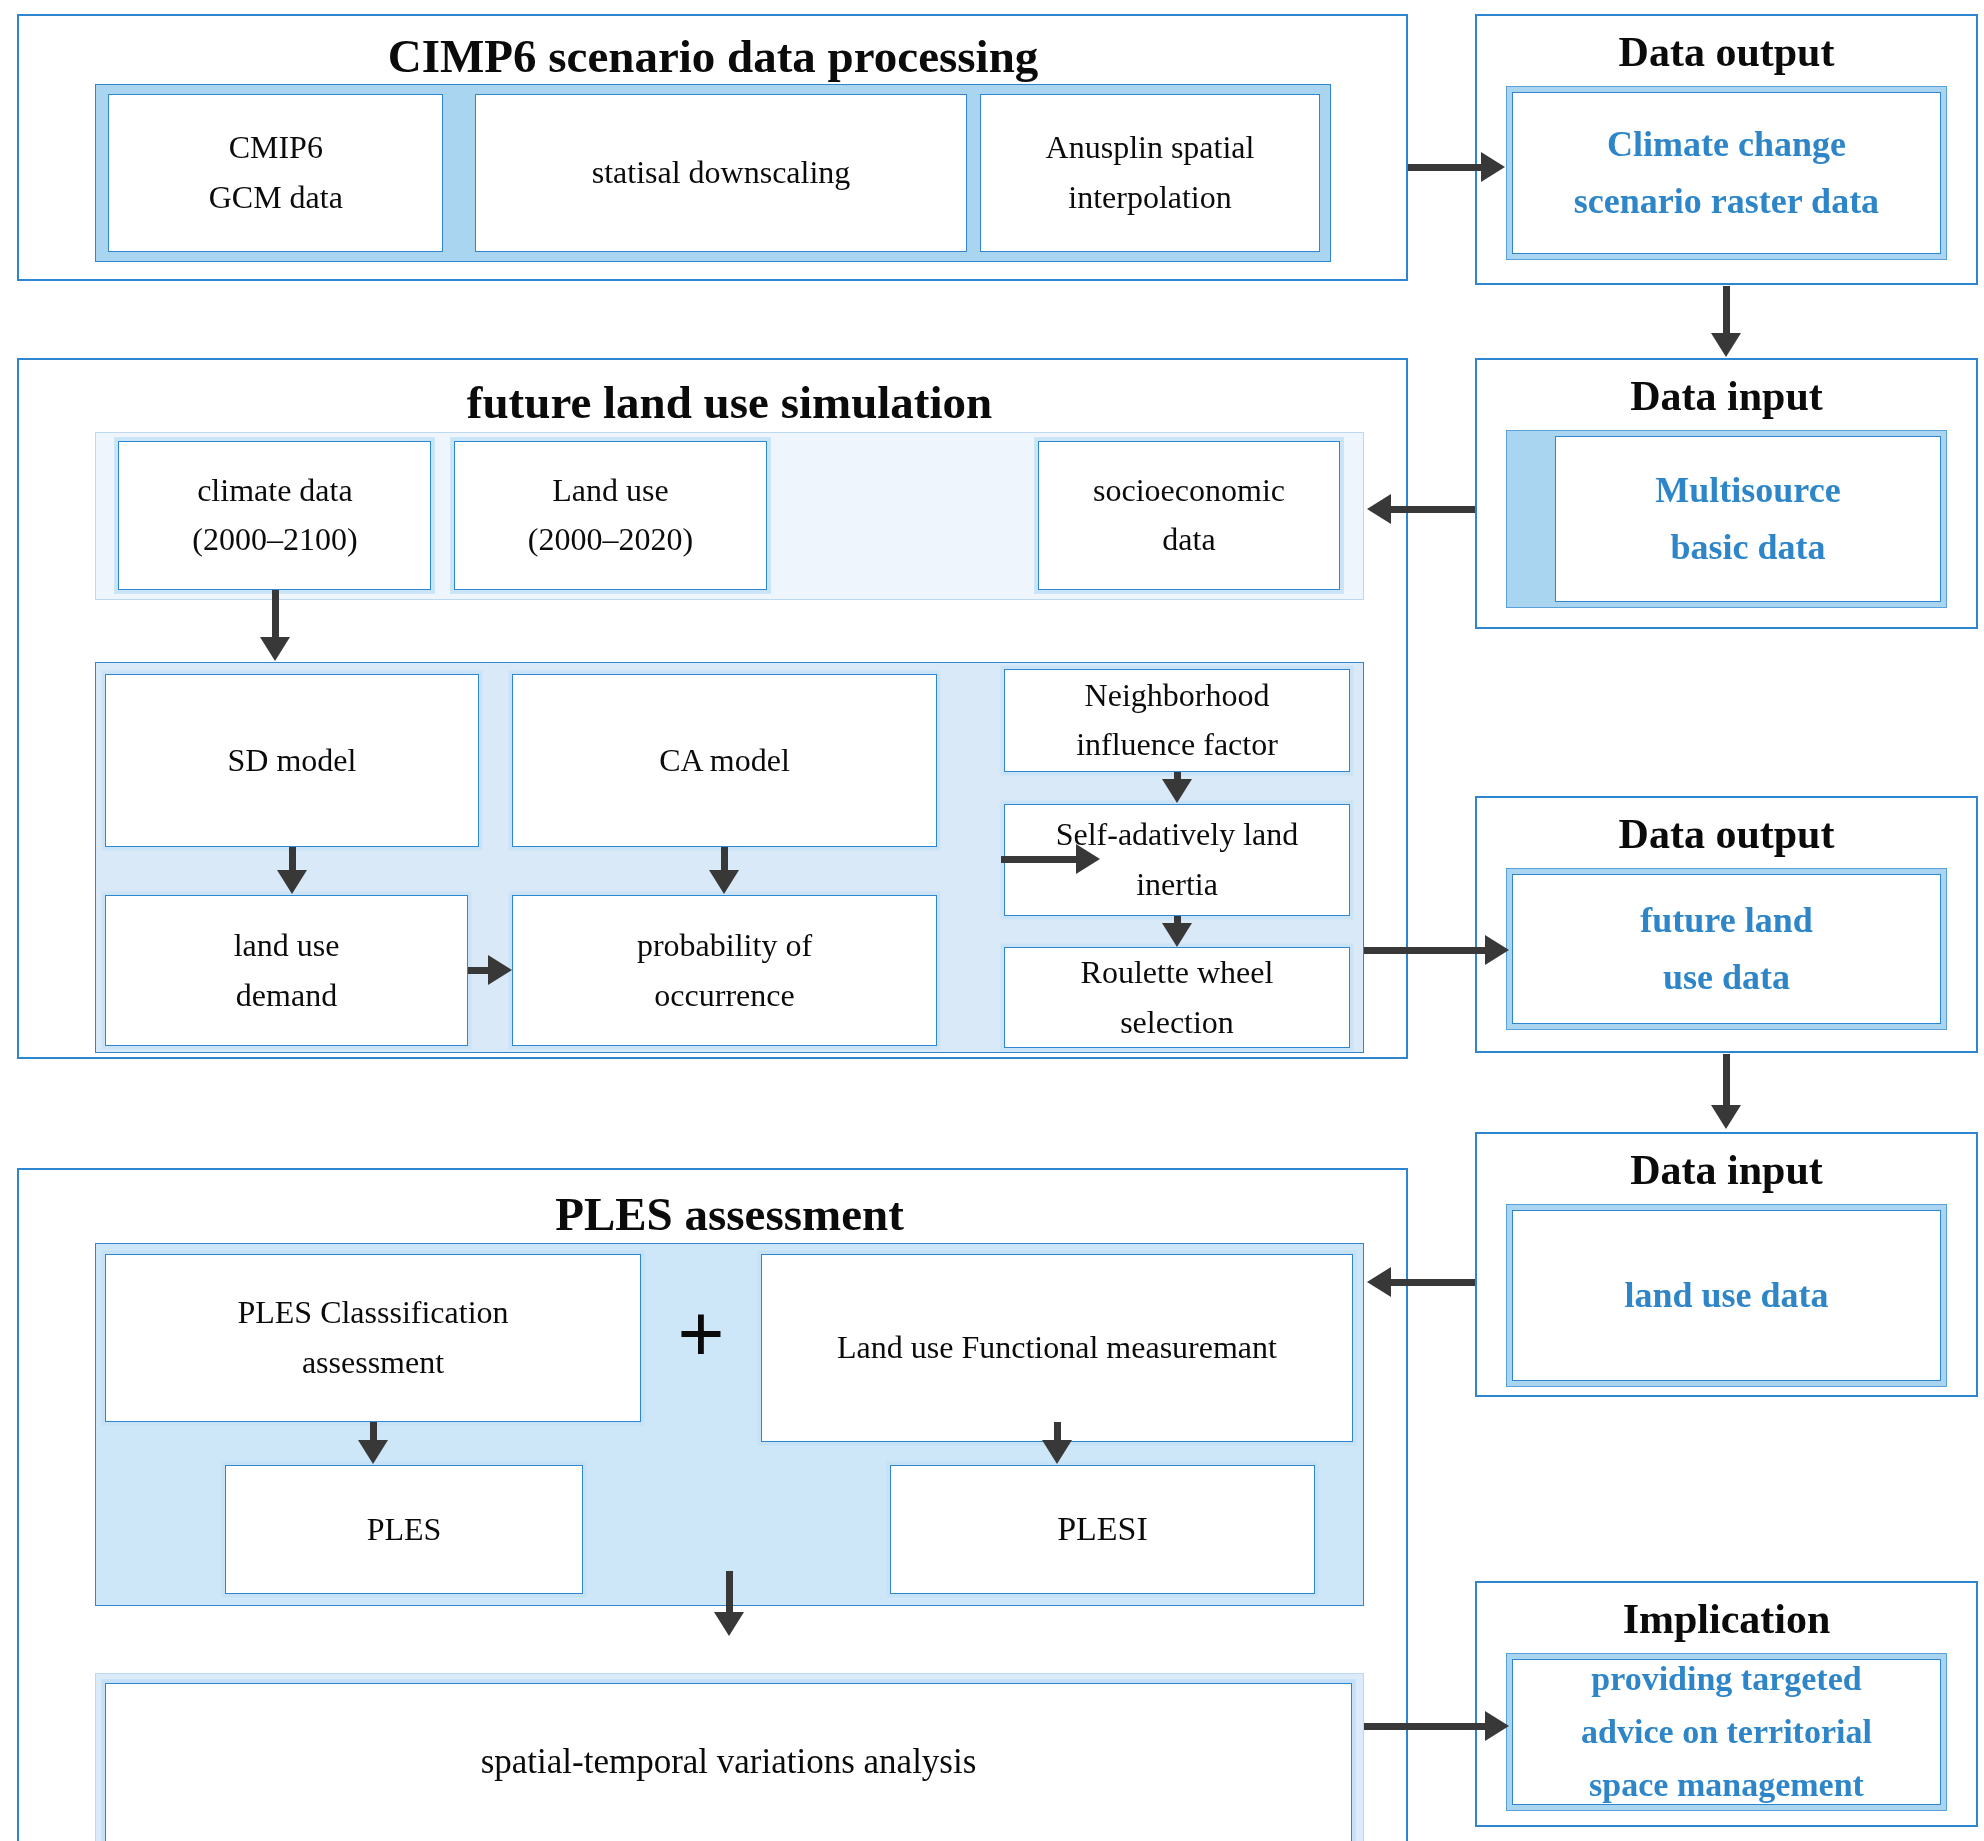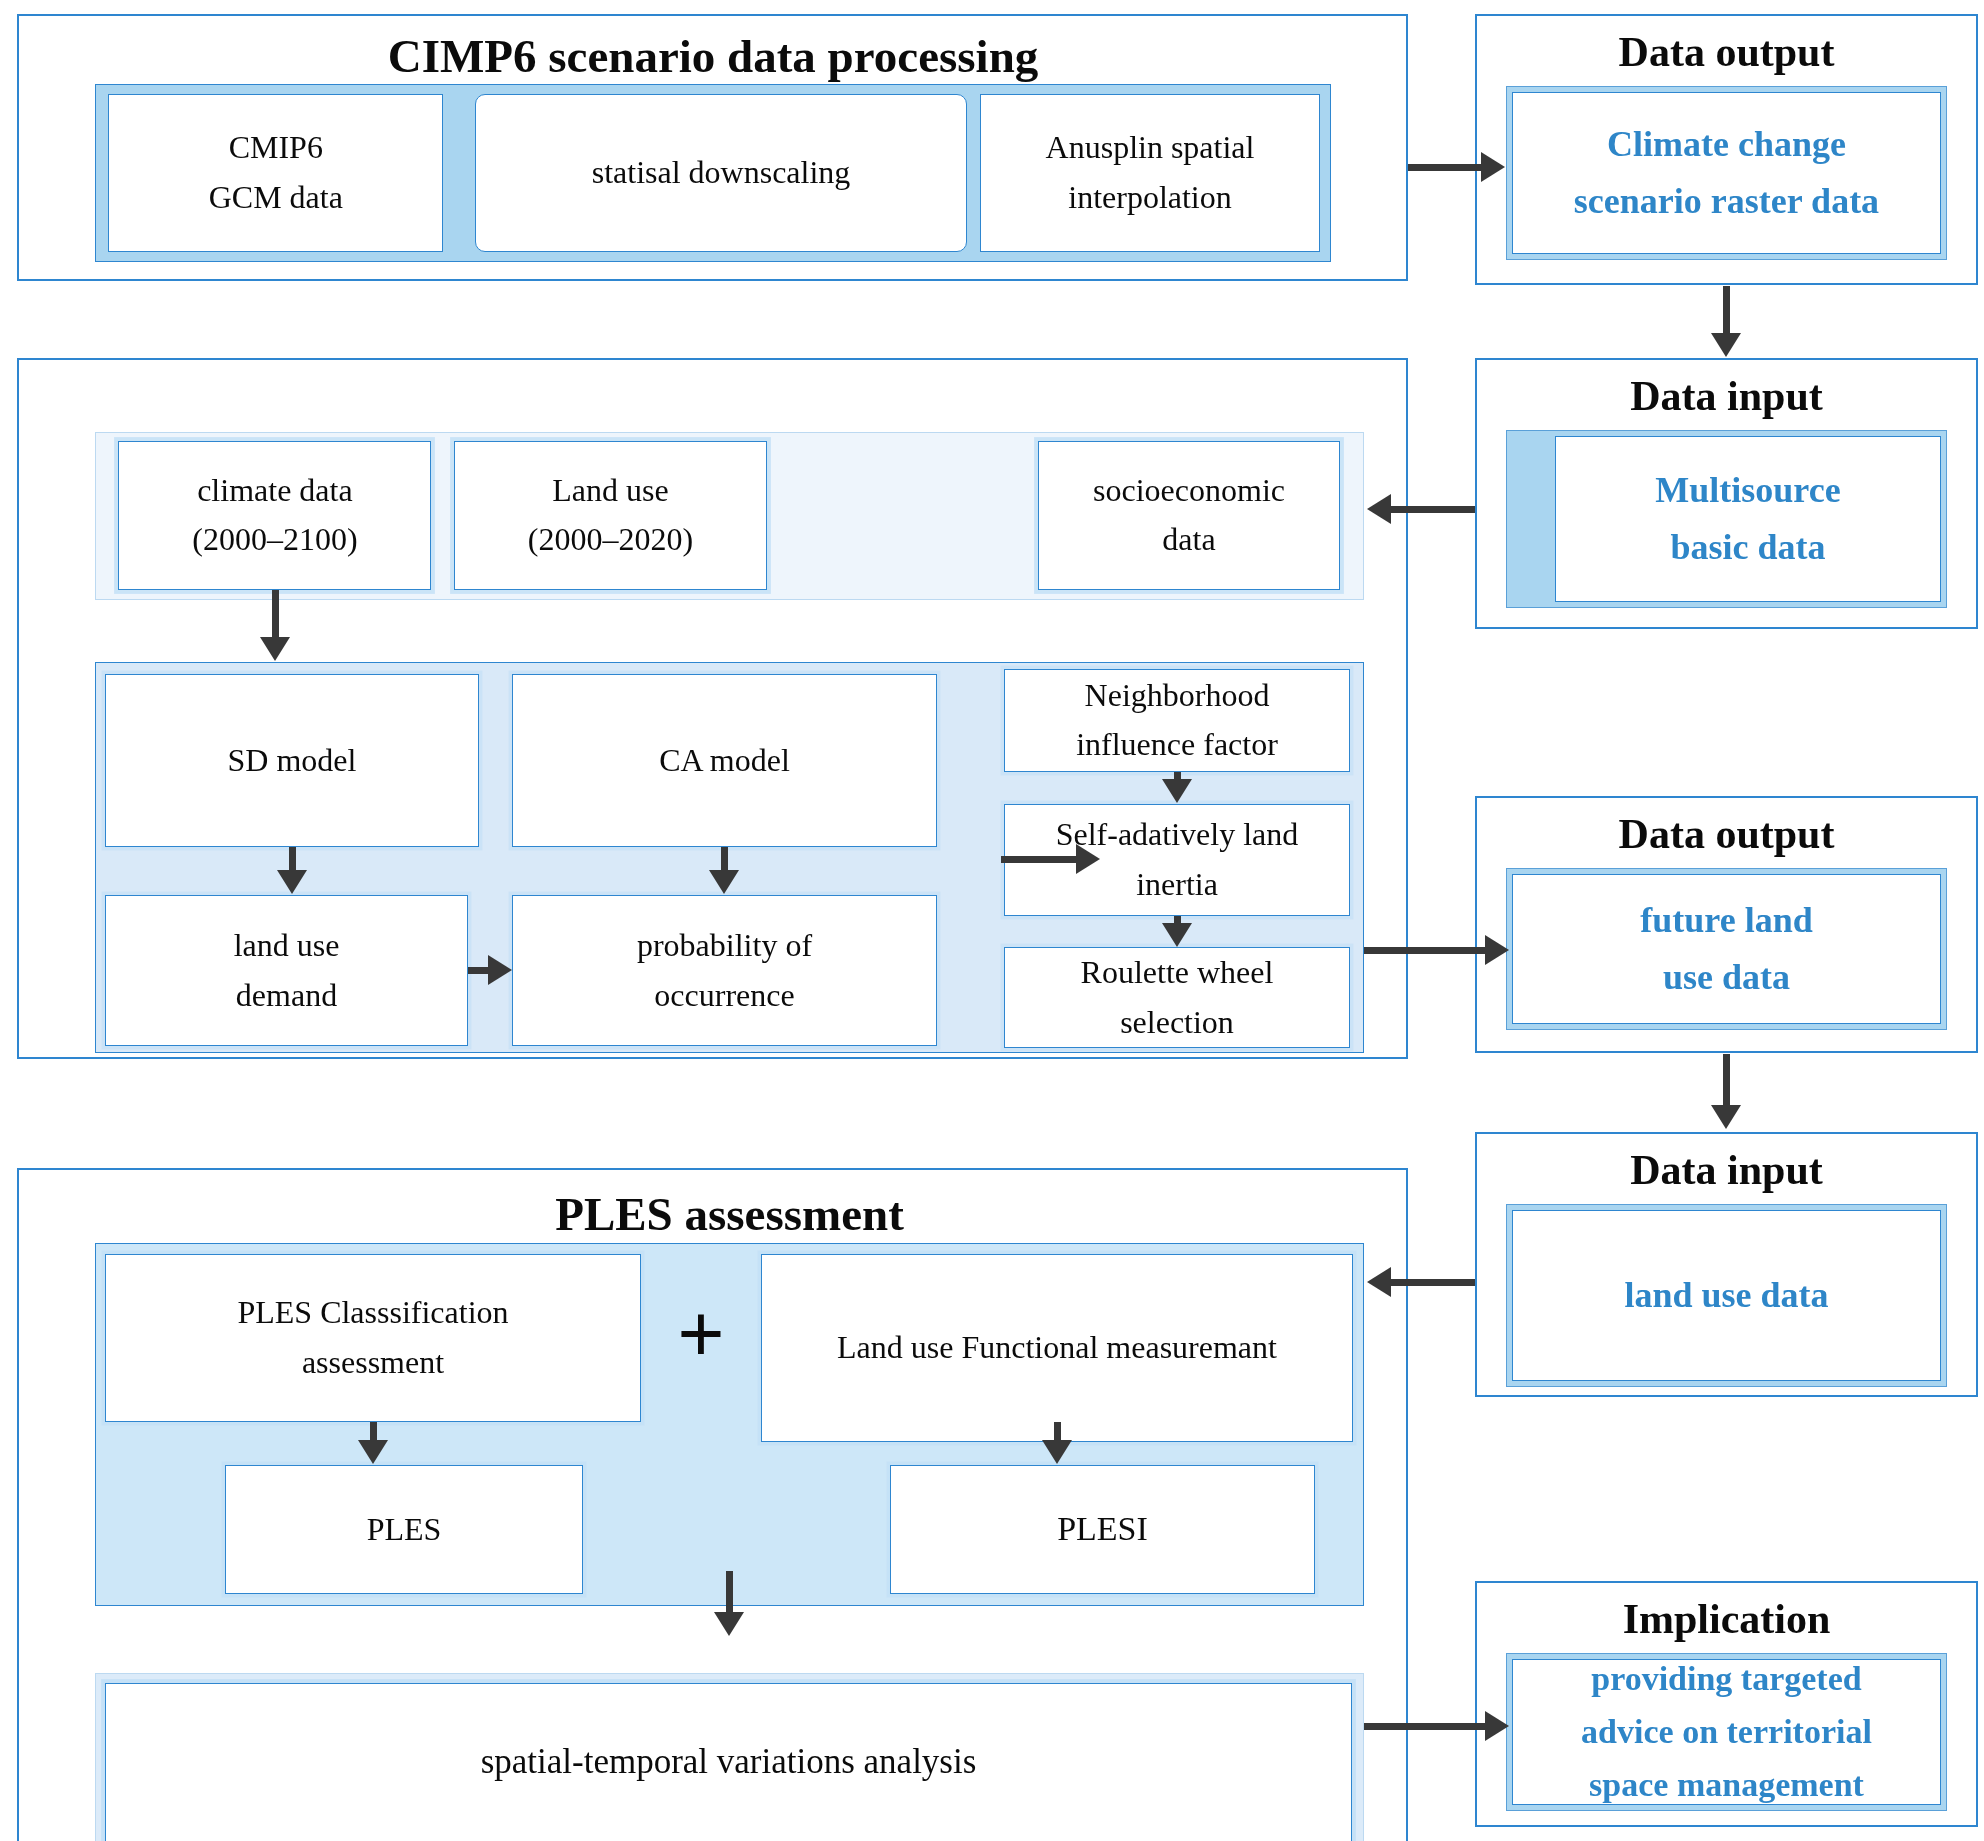--- a/index.html
+++ b/index.html
@@ -45,27 +45,28 @@
 </head>
 <body>
 
 <div class="canvas">
 
   <section class="sec" style="left:17px; top:14px; width:1391px; height:267px;text-decoration:underline;">
     <div class="sec-title" style="left:76px; top:13.4px; width:1236px;">CIMP6 scenario data processing</div>
     <div class="cont" style="left:76px; top:68px; width:1236px; height:178px; background:#a9d5f0;">
       <div class="wbox" style="left:12.3px; top:9px; width:335px; height:158px; box-shadow:none;">CMIP6
 GCM data</div>
-      <div class="wbox" style="left:379px; top:9px; width:492px; height:158px; box-shadow:none;border-radius:10px;">statisal downscaling</div>
+      <div class="wbox" style="left:379px; top:9px; width:492px; height:158px; box-shadow:none;">statisal downscaling</div>
       <div class="wbox" style="left:884px; top:9px; width:340px; height:158px; box-shadow:none;">Anusplin spatial
 interpolation</div>
     </div>
   </section>
 
   <section class="sec" style="left:17px; top:358px; width:1391px; height:701px;">
+    <div class="sec-title" style="left:76px; top:14.5px; width:1269px;">future land use simulation</div>
 
     <div class="cont" style="left:76px; top:72px; width:1269px; height:168px; background:#eef5fc; border-color:#bcd9f1;">
       <div class="wbox" style="left:22.4px; top:7.8px; width:313px; height:149px;">climate data
 (2000–2100)</div>
       <div class="wbox" style="left:358px; top:7.8px; width:313px; height:149px;">Land use
 (2000–2020)</div>
       <div class="wbox" style="left:942px; top:7.8px; width:302px; height:149px;">socioeconomic
 data</div>
     </div>
 

